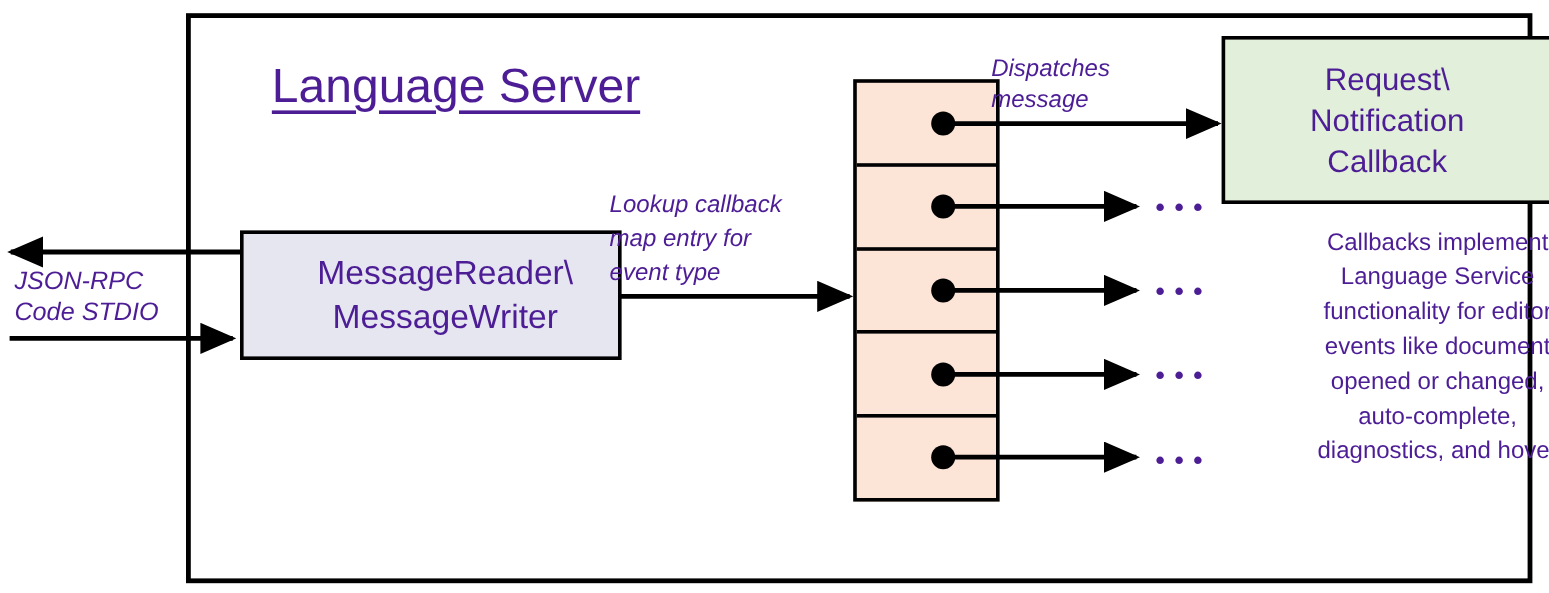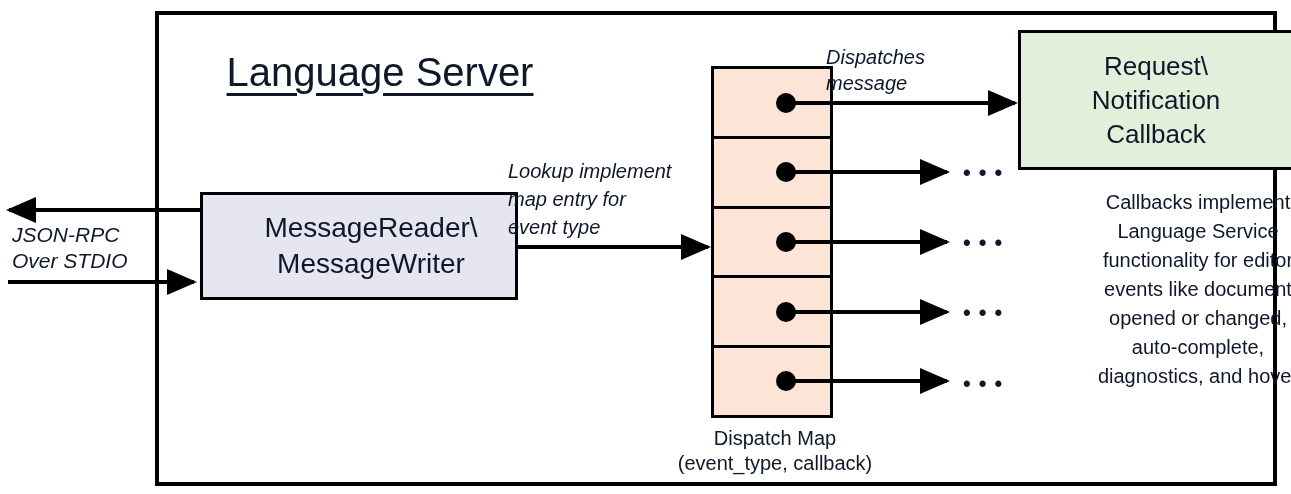--- a/index.html
+++ b/index.html
@@ -1,21 +1,21 @@
 <!DOCTYPE html>
 <html style="--fill-message: #E6E6F0; --fill-dispatch: #FCE4D6; --fill-callback: #E2EFDA;"><head>
 <meta charset="utf-8">
 <style>
   html,body{margin:0;padding:0;background:#ffffff;}
   .canvas{
     position:relative;
     width:1291px;height:494px;
     background:#ffffff;
     font-family:"Liberation Sans",sans-serif;
-    color:#0f172a;
+    color:#4c1d95;
     overflow:hidden;
   }
   .outer-box{
     position:absolute;left:155px;top:11px;width:1122px;height:475px;
     border:4px solid #000;box-sizing:border-box;background:transparent;
   }
   .title{
     position:absolute;left:190px;top:50px;width:380px;
     text-align:center;font-size:40px;font-weight:400;
     text-decoration:underline;text-decoration-thickness:3px;text-underline-offset:7px;
@@ -69,42 +69,40 @@
 </head>
 <body>
 
 <div class="canvas">
 
   <div class="outer-box"></div>
 
   <div class="title">Language Server</div>
 
   <div class="label json-label">JSON-RPC
-Over STDIO</div>
+Code STDIO</div>
 
   <div class="node message-box">
     <span>MessageReader\
 MessageWriter</span>
   </div>
 
 
-  <div class="label lookup-label">Lookup implement
+  <div class="label lookup-label">Lookup callback
 map entry for
 event type</div>
 
   <div class="dispatch-map">
     <div class="dispatch-cell"></div>
     <div class="dispatch-cell"></div>
     <div class="dispatch-cell"></div>
     <div class="dispatch-cell"></div>
     <div class="dispatch-cell"></div>
   </div>
 
-  <div class="caption map-caption">Dispatch Map
-(event_type, callback)</div>
 
   <div class="label dispatches-label">Dispatches
 message</div>
 
   <div class="node callback-box">
     <span>Request\
 Notification
 Callback</span>
   </div>
 

